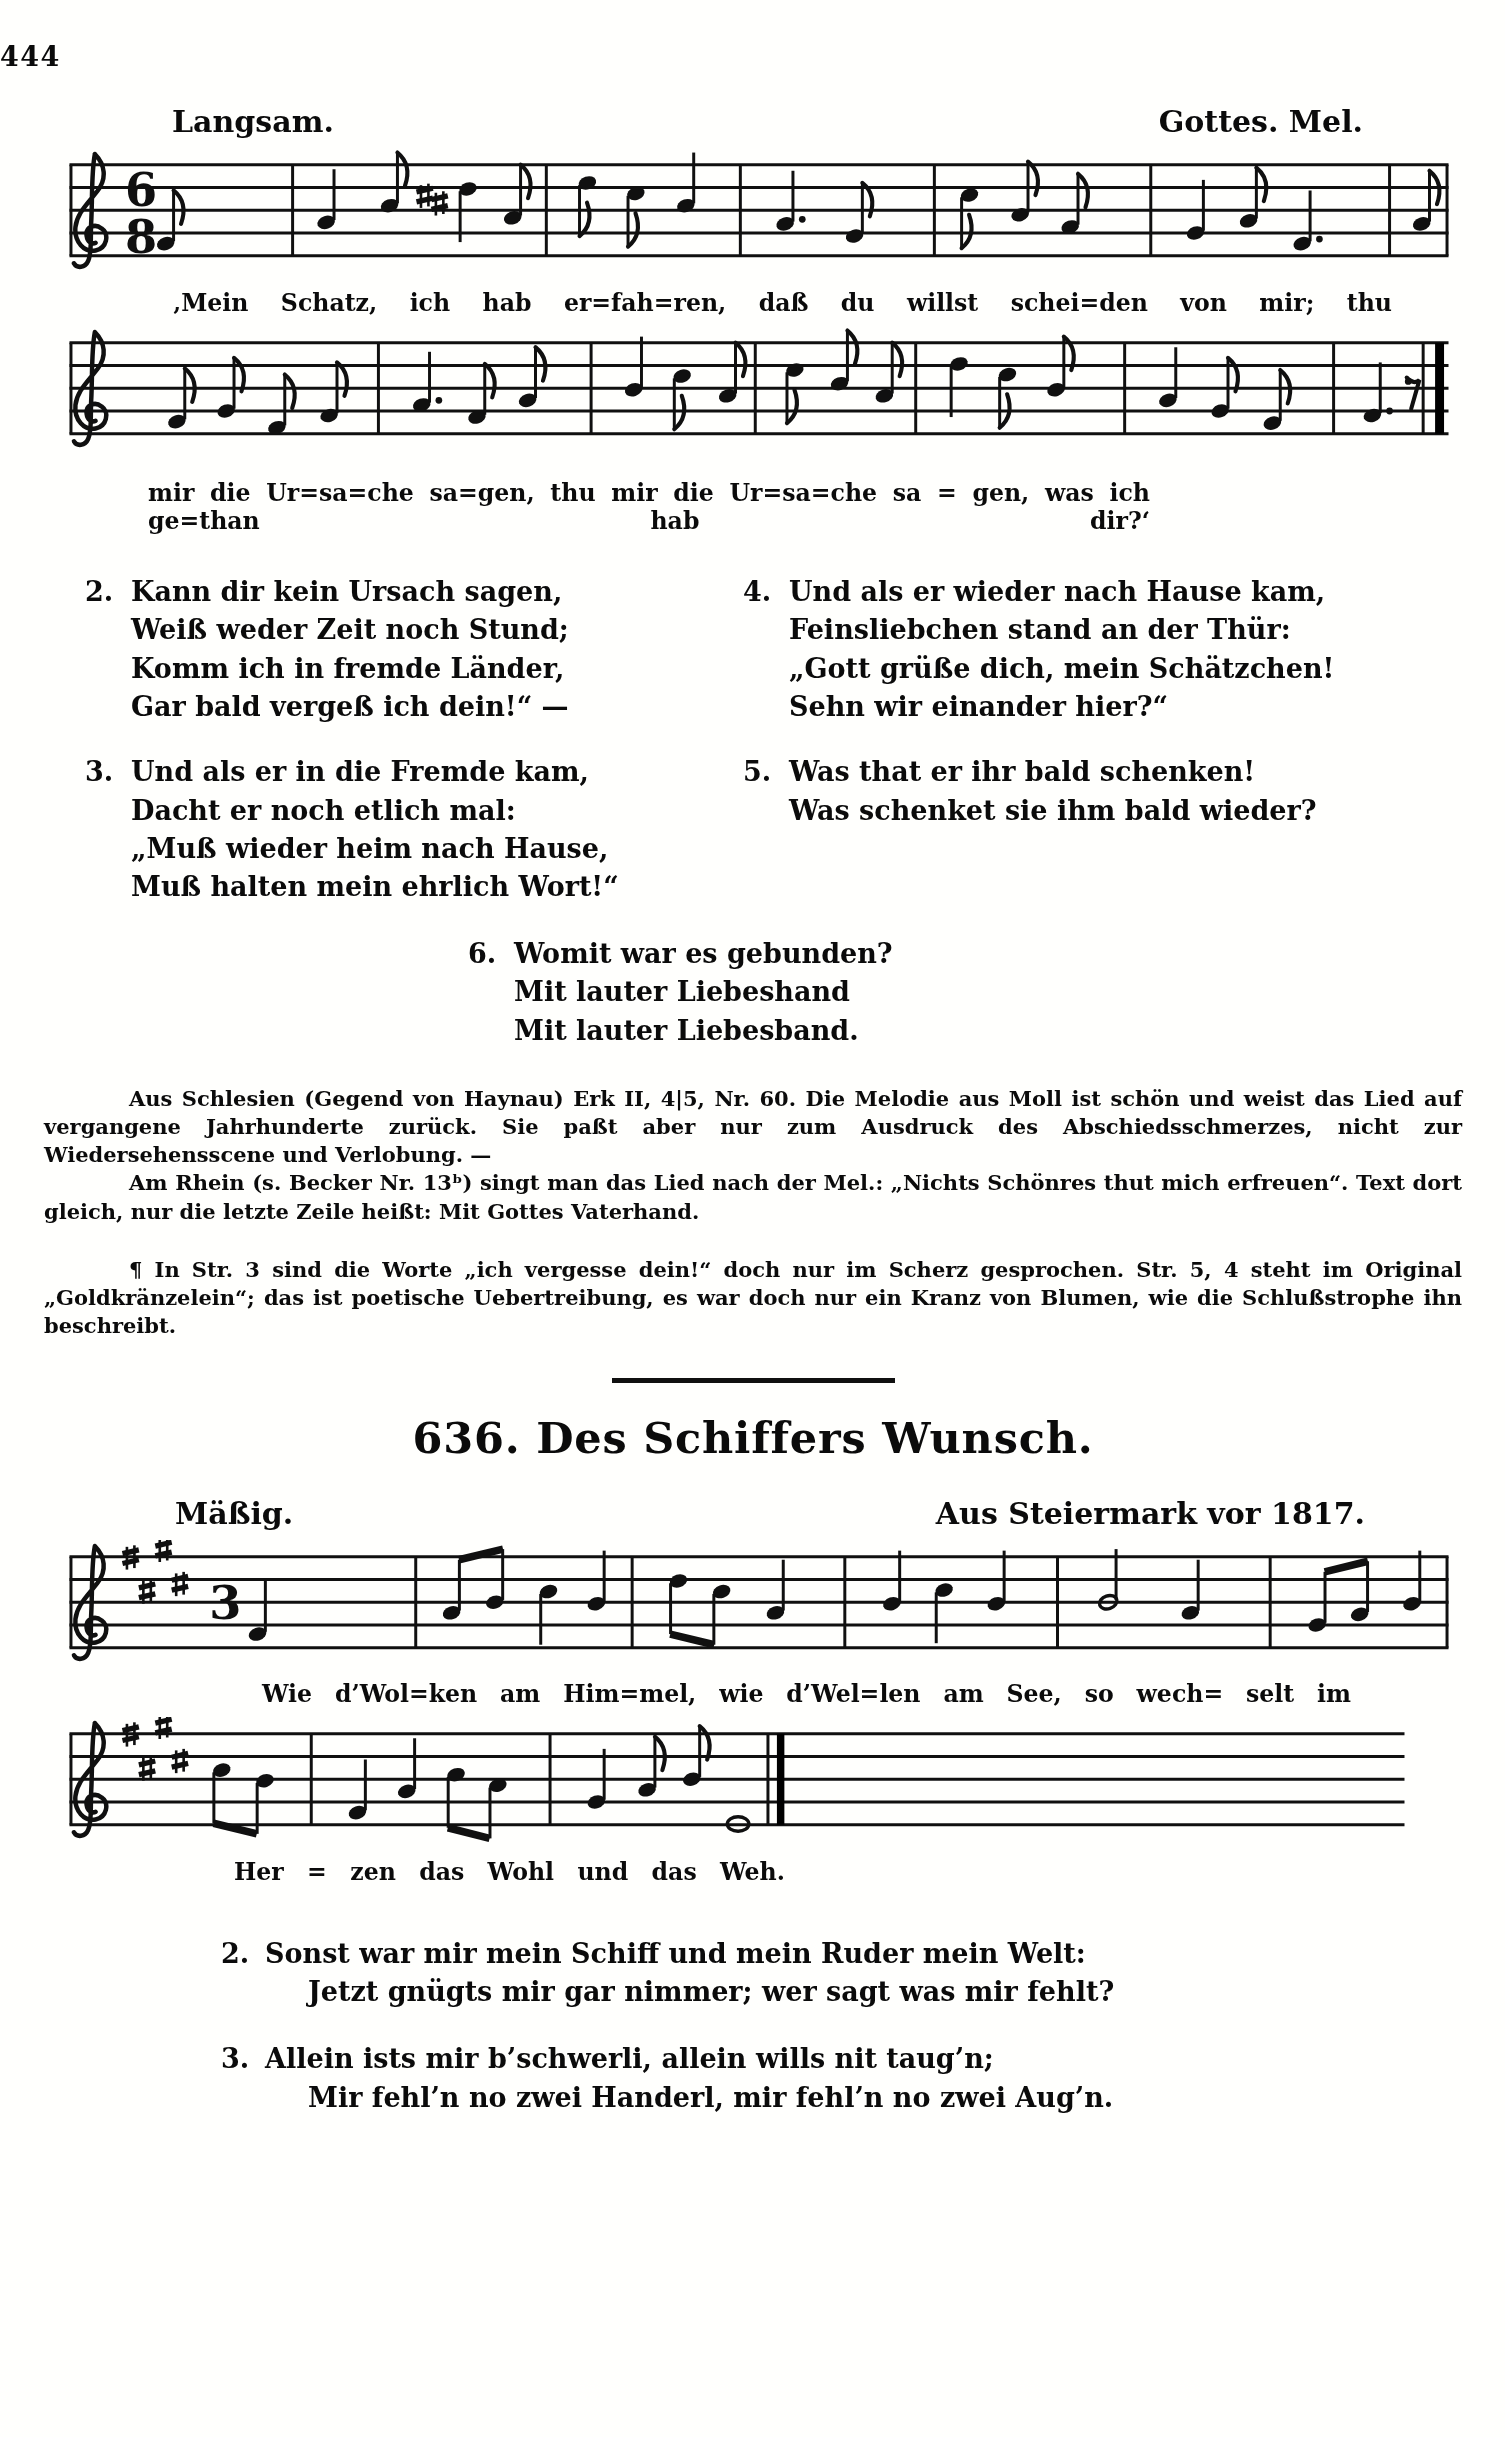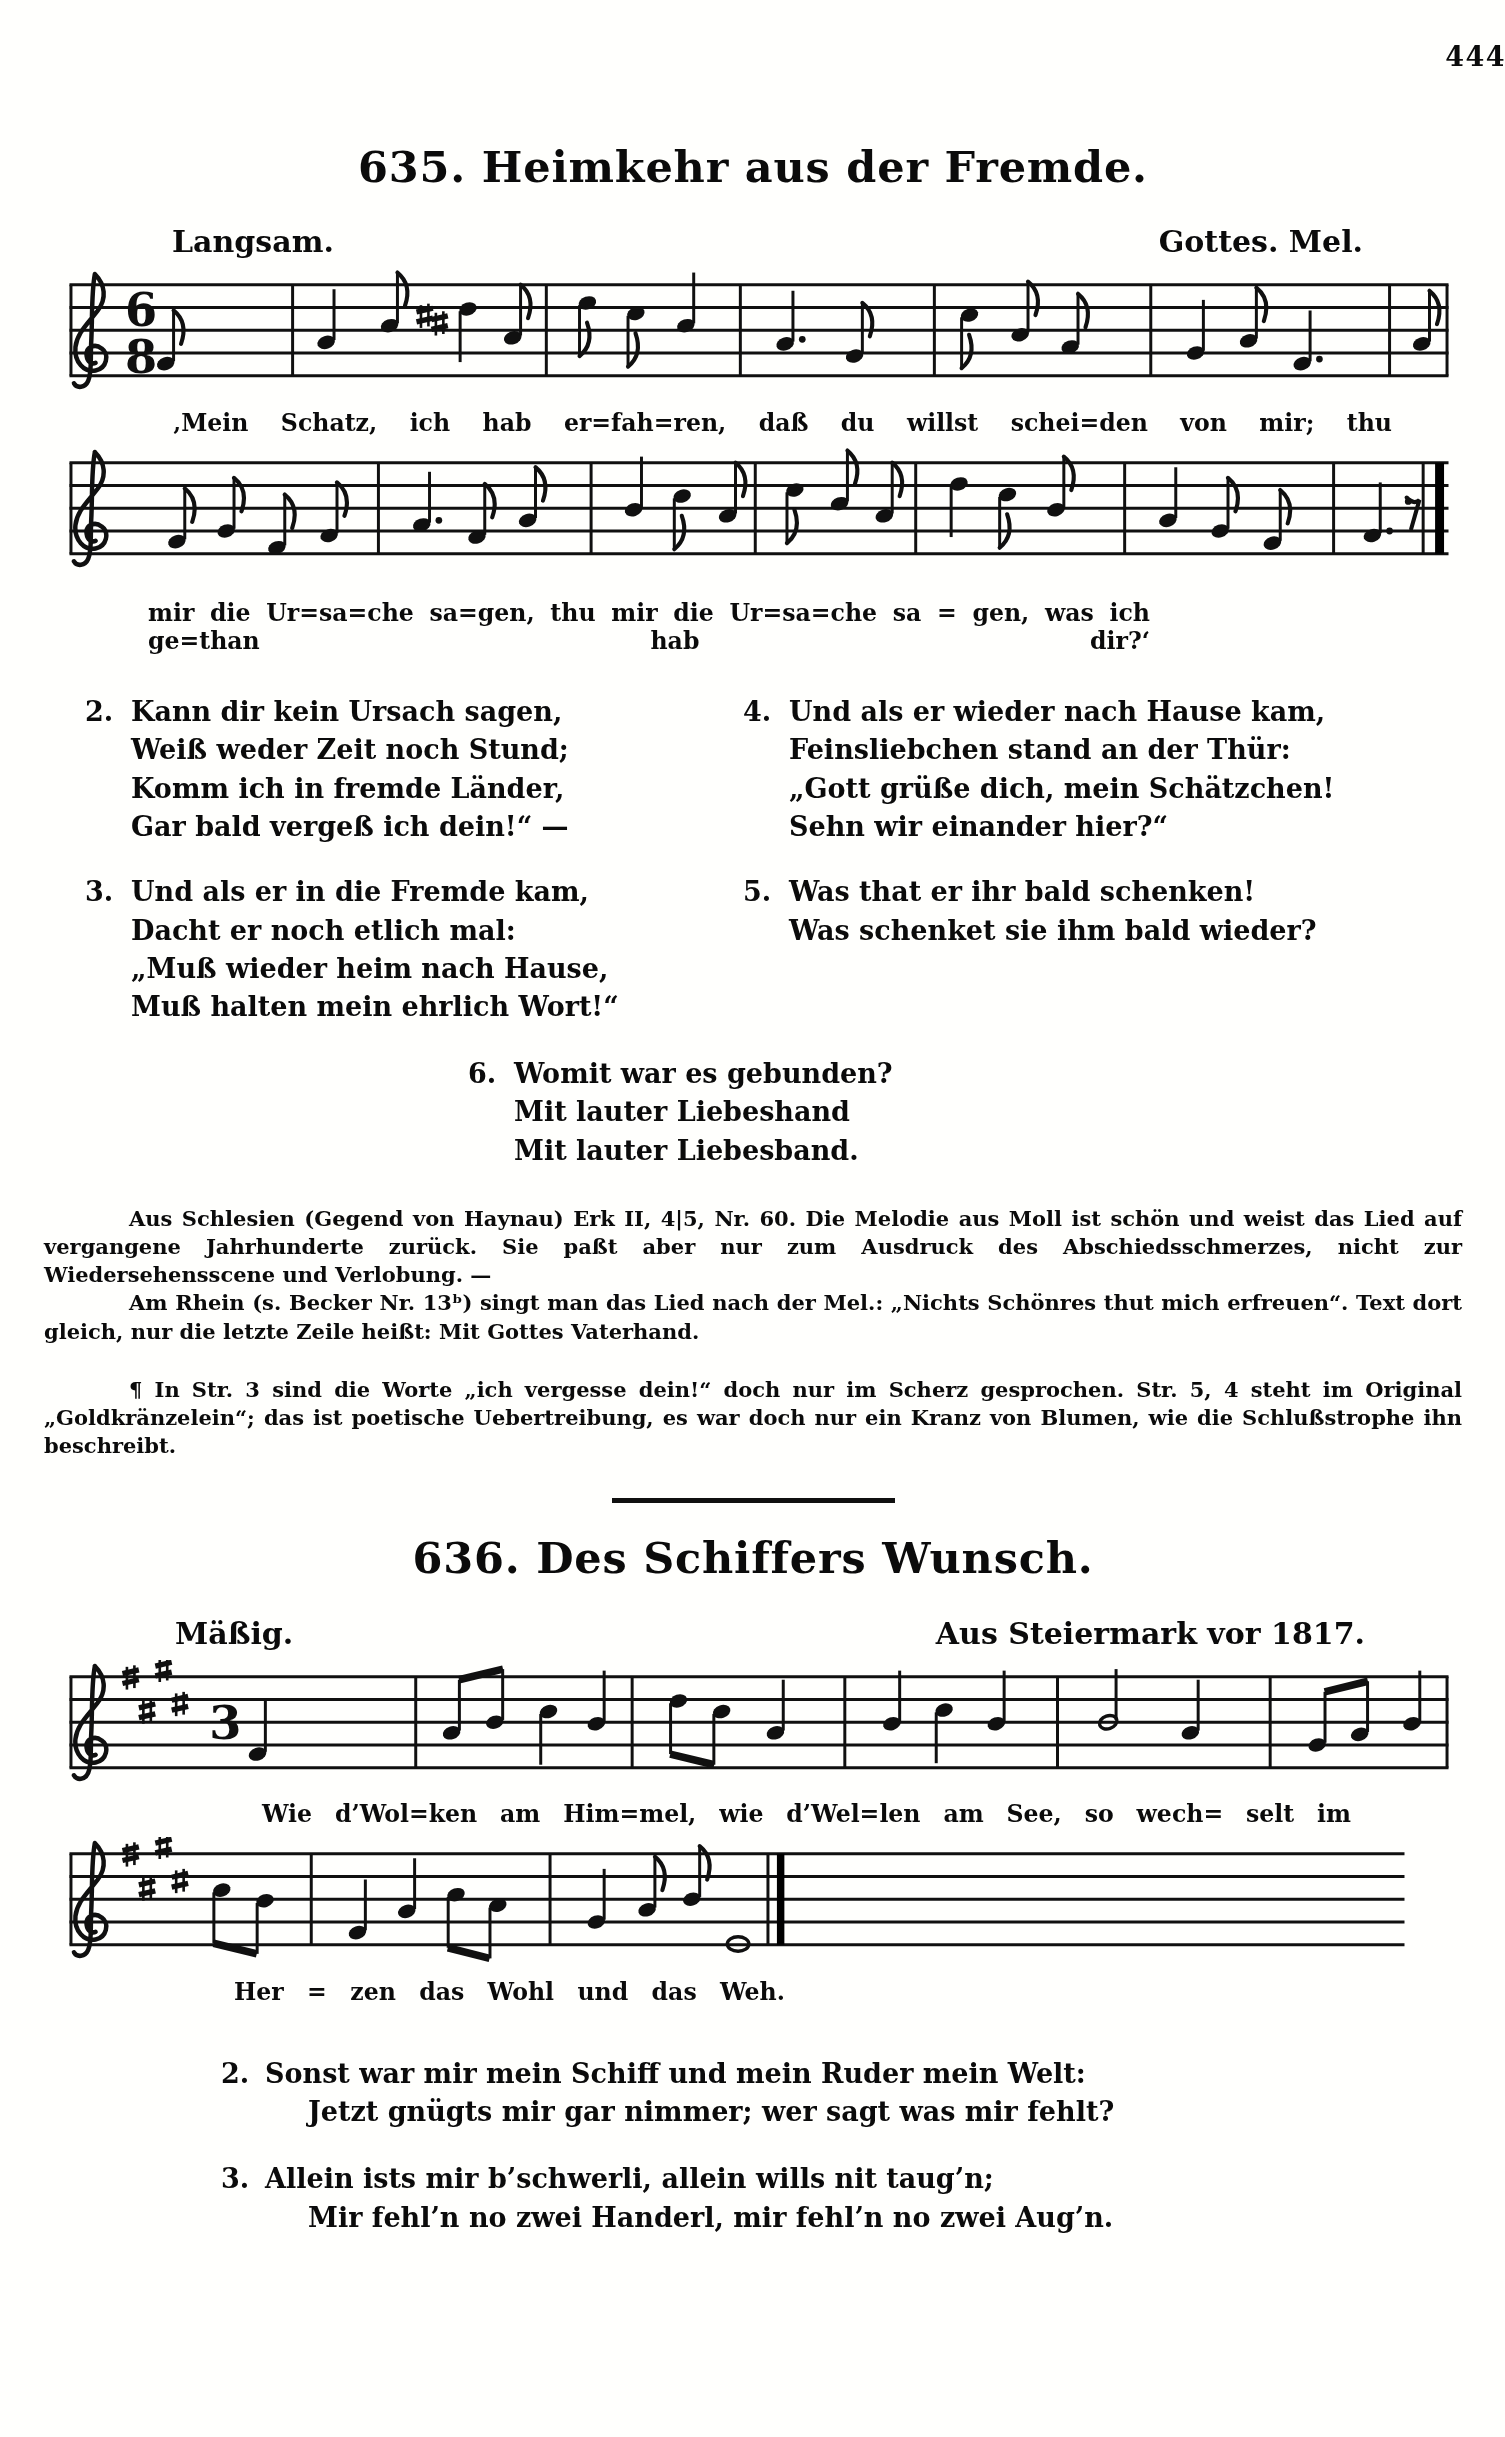--- a/index.html
+++ b/index.html
@@ -1,21 +1,21 @@
 <!DOCTYPE html>
 <html style="font-size:12px"><head>
 <meta charset="utf-8">
 <style>
   html,body{margin:0;padding:0;background:#e8e8e4;}
   .page{
     width:1506px;height:2438px;margin:0 auto;background:#fffffd;color:#0b0b0b;
     font-family:"DejaVu Serif","Liberation Serif",serif;font-weight:700;
     overflow:hidden;position:relative;
   }
-  .pagenum{padding-top:41px;text-align:right;font-size:27px;letter-spacing:1.5px;}
+  .pagenum{padding-top:41px;text-align:left;font-size:27px;letter-spacing:1.5px;}
   .song-title{margin-top:70px;text-align:center;font-size:43px;letter-spacing:0.8px;}
   .tempo-row{display:flex;justify-content:space-between;font-size:30px;}
   .tr1{margin:32px 143px 0 172px;}
   .tr2{margin:33px 141px 0 175px;gap:38px;}
   .staff-wrap{margin:9px 53px 0 65px;height:129px;}
   .staff-wrap svg{display:block;width:100%;height:129px;}
   .sline{stroke:#101010;stroke-width:4;}
   .bar{stroke:#101010;stroke-width:4;}
   .clef{stroke:#101010;stroke-width:6;fill:none;stroke-linecap:round;}
   .stem{stroke:#101010;stroke-width:4;}
@@ -93,21 +93,20 @@
         <line class="shb" x1="-11" y1="7" x2="11" y2="2"></line>
       </g>
   </defs>
 </svg>
 
 <div class="page">
 
   <div class="pagenum">444</div>
 
   <div>
-    <div class="song-title">635. Heimkehr aus der Fremde.</div>
 
     <div class="tempo-row tr1">
       <span>Langsam.</span>
       <span>Gottes. Mel.</span>
     </div>
 
     <div class="staff-wrap">
       <svg viewBox="0 0 1860 170" preserveAspectRatio="none">
         <g>
           <line class="sline" x1="6" y1="22" x2="1854" y2="22"></line>

